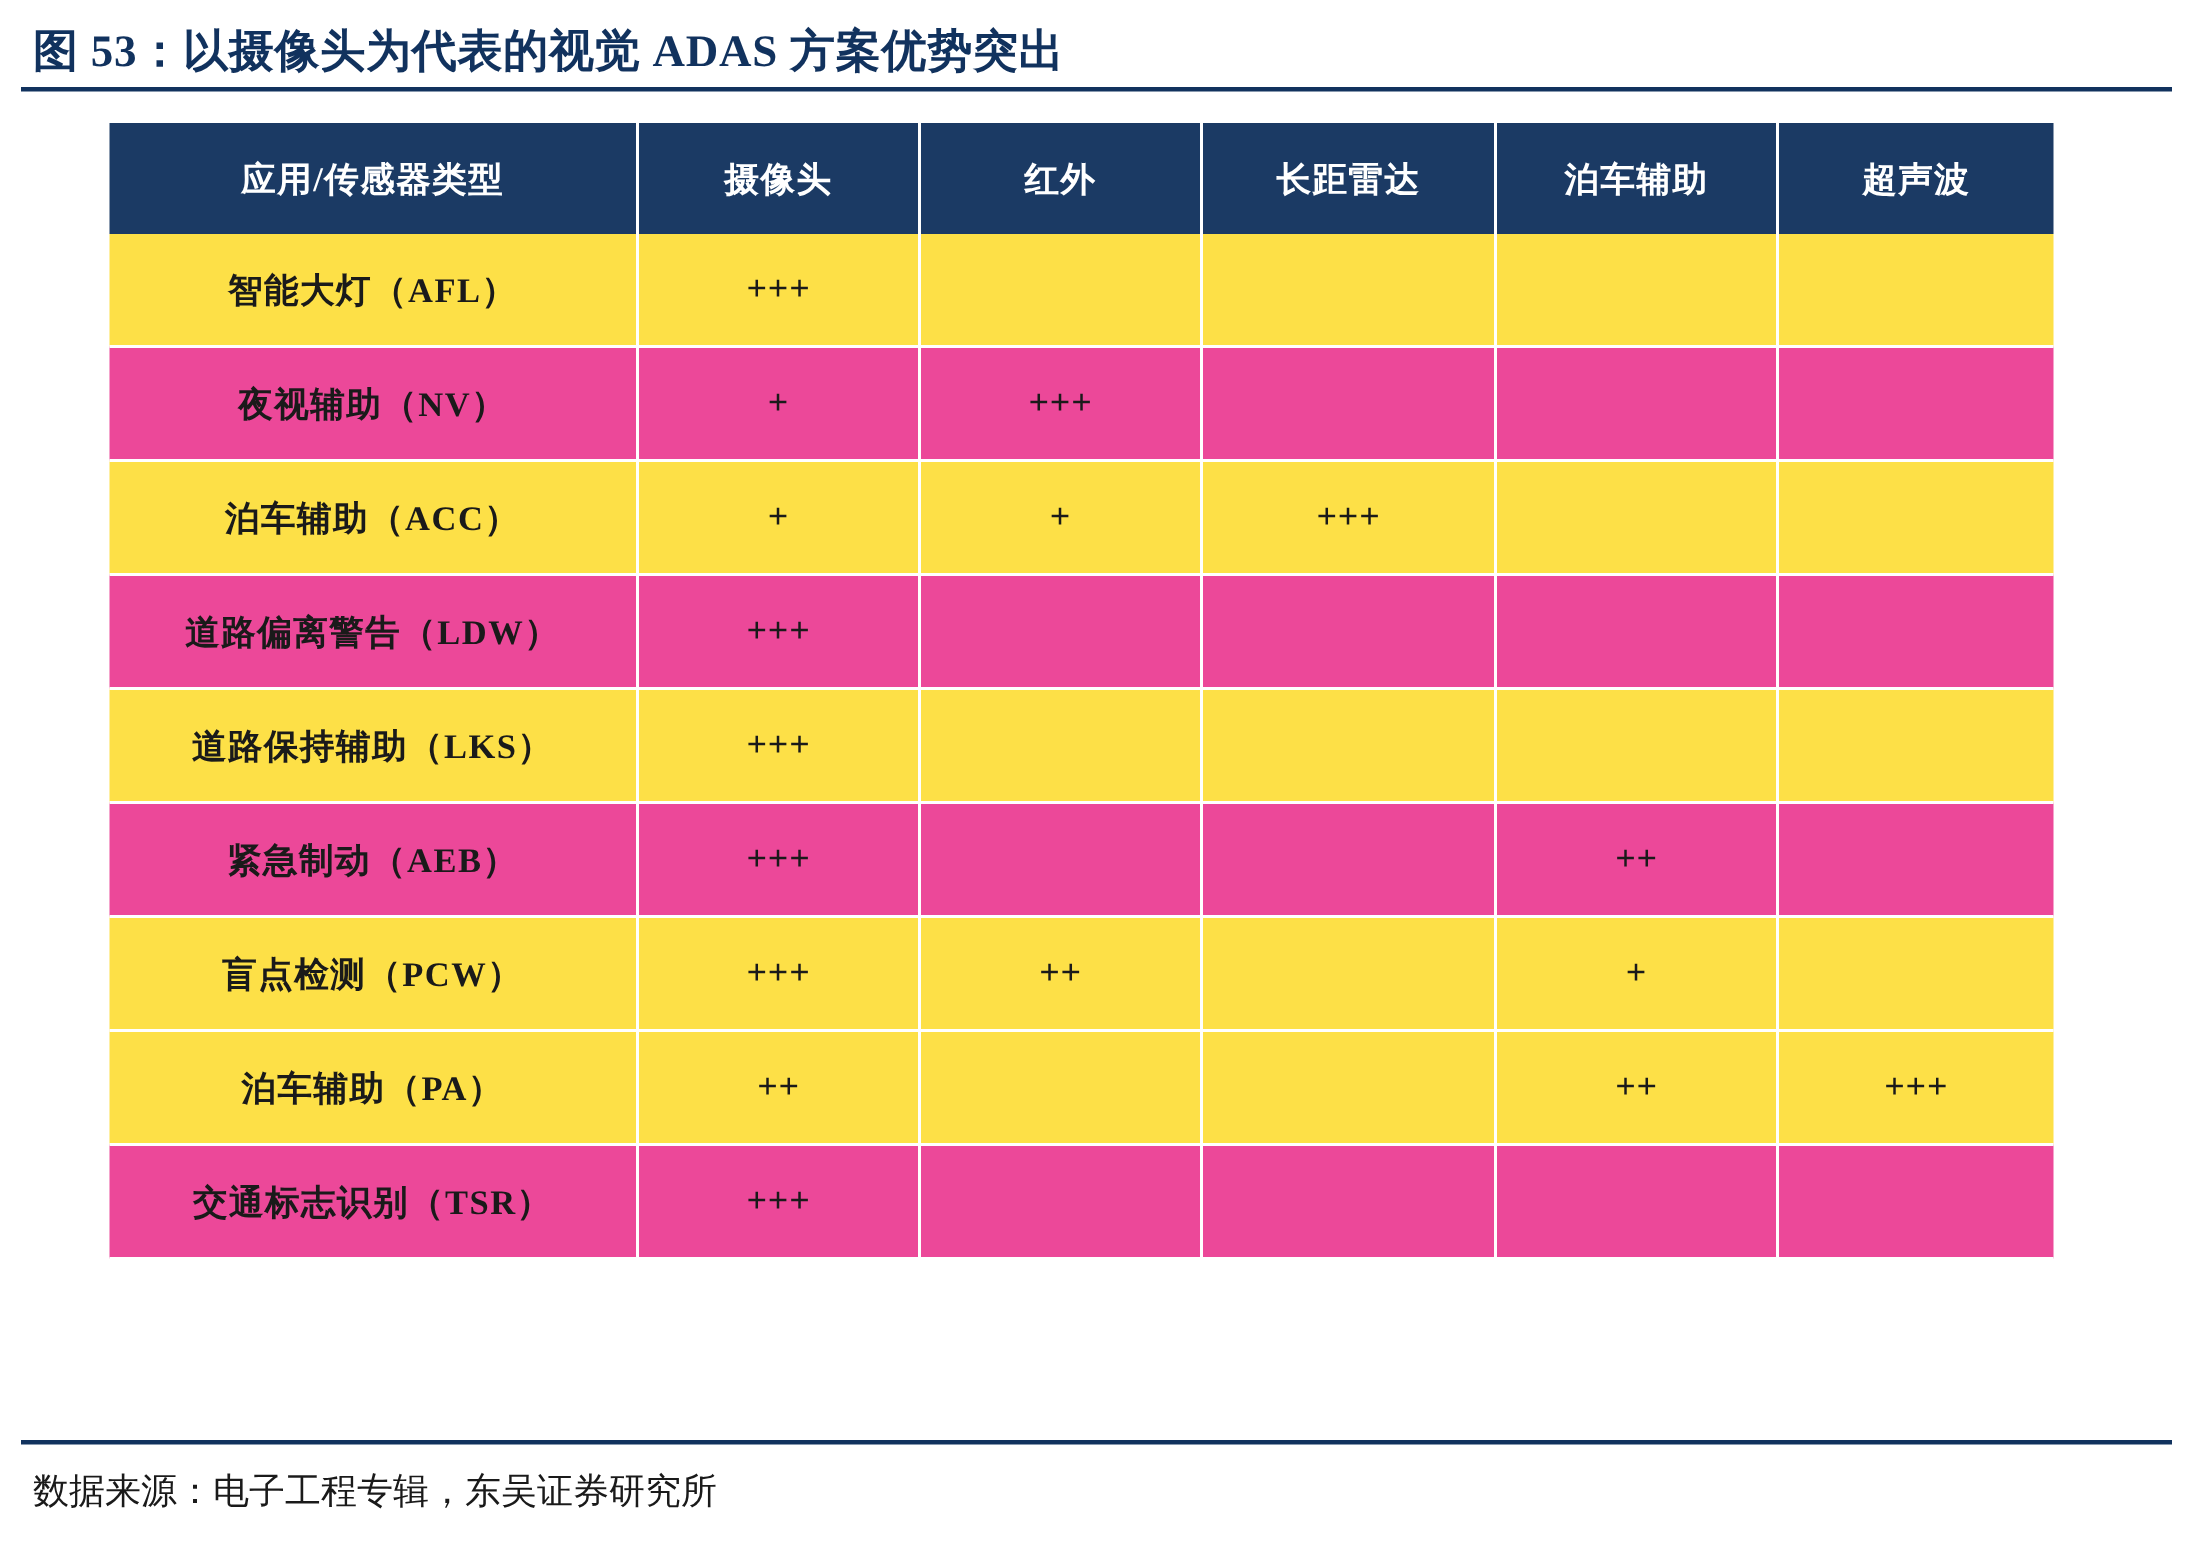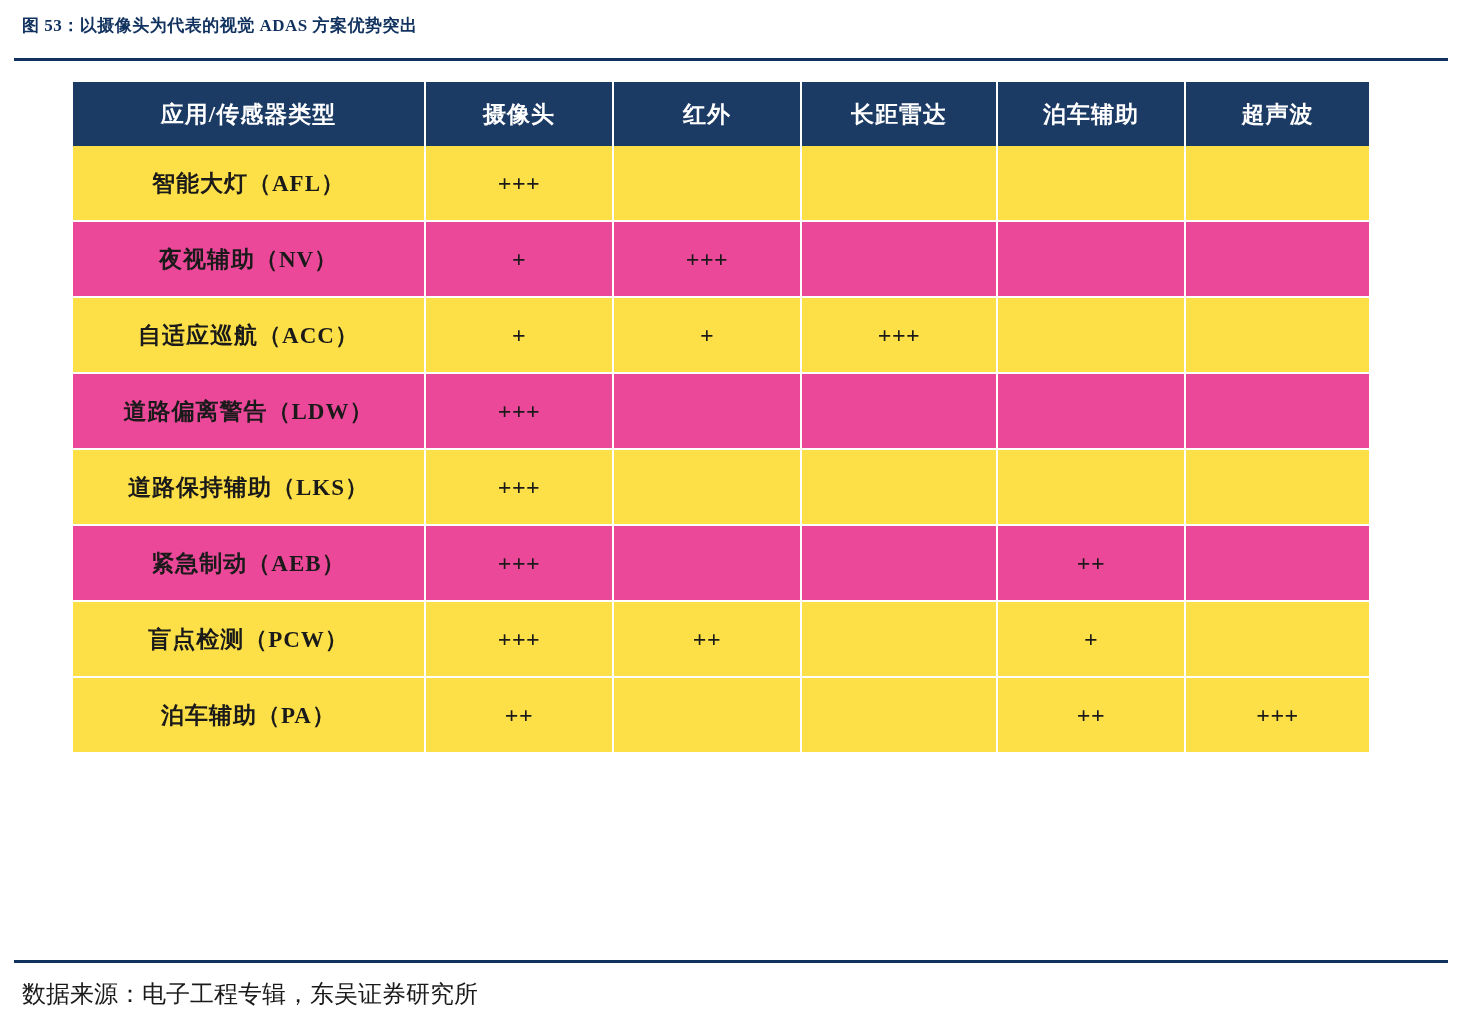--- a/index.html
+++ b/index.html
@@ -18,21 +18,21 @@
   .page {
     width: 1462px;
     height: 1030px;
     box-sizing: border-box;
     position: relative;
   }
   .title {
     position: absolute;
     top: 14px;
     left: 22px;
-    font-size: 17px;
+    font-size: 30px;
     font-weight: bold;
     color: #11325e;
     letter-spacing: 0.5px;
     white-space: nowrap;
   }
   .rule-top {
     position: absolute;
     top: 58px;
     left: 14px;
     width: 1434px;
@@ -56,21 +56,21 @@
   table.adas col.c2 { width: 188px; }
   table.adas col.c3 { width: 196px; }
   table.adas col.c4 { width: 188px; }
   table.adas col.c5 { width: 184px; }
 
   thead th {
     background: #1b3a64;
     color: #ffffff;
     font-weight: bold;
     font-size: 23px;
-    height: 64px;
+    height: 74px;
     text-align: center;
     border-right: 2px solid #ffffff;
     padding: 0 6px;
     letter-spacing: 1px;
   }
   thead th:last-child { border-right: none; margin-top: 23px; }
 
   tbody td {
     height: 74px;
     text-align: center;
@@ -153,21 +153,21 @@
         </tr>
         <tr class="even">
           <td class="label">夜视辅助（NV）</td>
           <td class="mark">+</td>
           <td class="mark">+++</td>
           <td class="mark"></td>
           <td class="mark"></td>
           <td class="mark"></td>
         </tr>
         <tr class="odd">
-          <td class="label">自适应巡航（ACC）</td>
+          <td class="label">泊车辅助（ACC）</td>
           <td class="mark">+</td>
           <td class="mark">+</td>
           <td class="mark">+++</td>
           <td class="mark"></td>
           <td class="mark"></td>
         </tr>
         <tr class="even">
           <td class="label">道路偏离警告（LDW）</td>
           <td class="mark">+++</td>
           <td class="mark"></td>
@@ -199,20 +199,28 @@
           <td class="mark">+</td>
           <td class="mark"></td>
         </tr>
         <tr class="odd">
           <td class="label">泊车辅助（PA）</td>
           <td class="mark">++</td>
           <td class="mark"></td>
           <td class="mark"></td>
           <td class="mark">++</td>
           <td class="mark">+++</td>
+        </tr>
+        <tr class="even">
+          <td class="label">交通标志识别（TSR）</td>
+          <td class="mark">+++</td>
+          <td class="mark"></td>
+          <td class="mark"></td>
+          <td class="mark"></td>
+          <td class="mark"></td>
         </tr>
       </tbody>
     </table>
   </div>
 
   <div class="rule-bottom"></div>
   <div class="source">数据来源：电子工程专辑，东吴证券研究所</div>
 
 </div>
 

